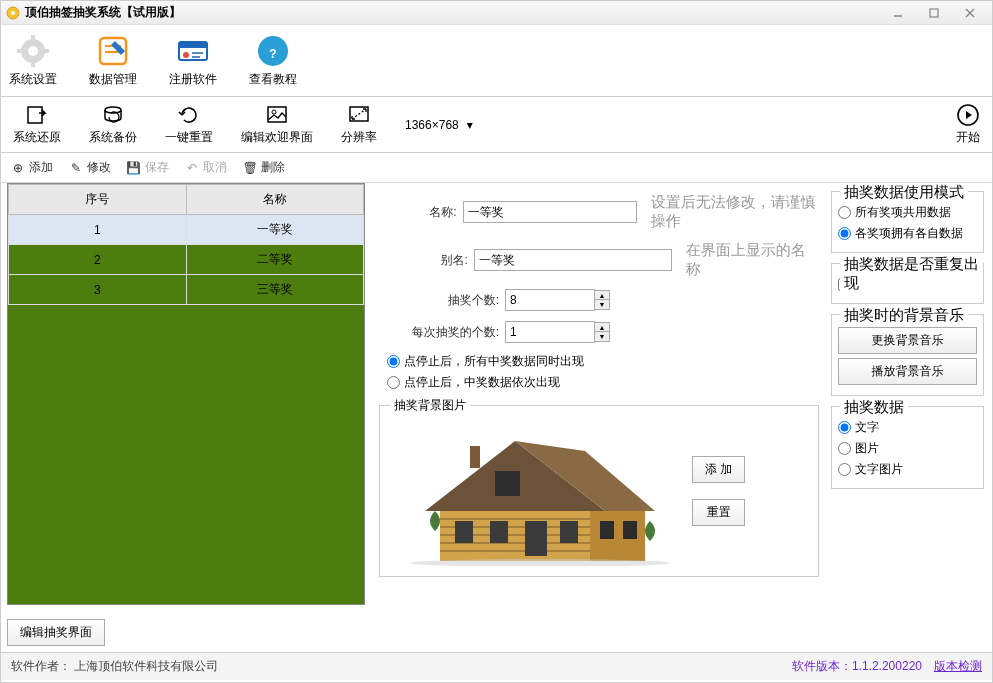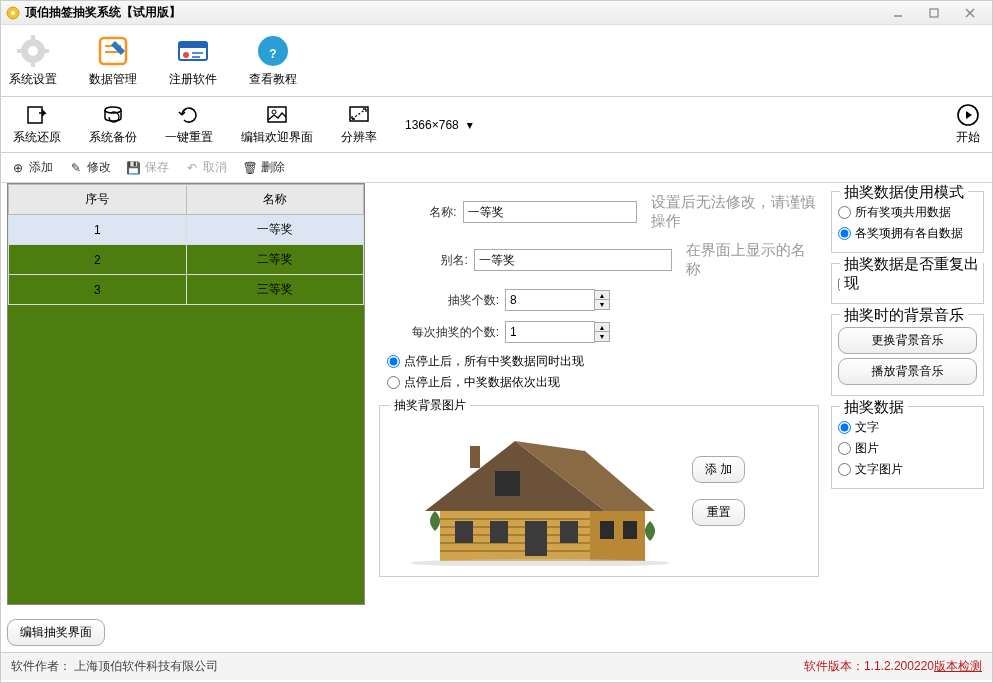--- a/index.html
+++ b/index.html
@@ -42,33 +42,33 @@
 .form-row .hint { color: #999; margin-left: 8px; font-size: 15px; font-family: Liberation Serif, serif; }
 .form-row.spinner input { width: 90px; }
 .radio-row { margin: 4px 0 4px 8px; display: flex; align-items: center; gap: 4px;}
 .check-row { margin: 10px 0 0 8px; display: flex; align-items: flex-start; gap: 4px; color: #aaa; }
 .check-row .hint2 { color: #999; font-size: 11px; margin-left: 12px; width: 180px; }
 
 .group-box { border: 1px solid #ccc; margin-top: 14px; padding: 10px; position: relative; display: flex; gap: 12px; align-items: center; }
 .group-box .legend { position: absolute; top: -9px; left: 10px; background: #fff; padding: 0 4px; }
 .house-img { width: 290px; height: 150px; display: flex; align-items: flex-end; justify-content: center; }
 .img-btns { display: flex; flex-direction: column; gap: 16px; }
-.btn { border: 1px solid #aaa; background: linear-gradient(#fff,#eee); padding: 4px 12px; border-radius: 9px; cursor: pointer; }
+.btn { border: 1px solid #aaa; background: linear-gradient(#fff,#eee); padding: 4px 12px; border-radius: 0; cursor: pointer; }
 
 .bottom-btns { display: flex; gap: 12px; margin-top: 14px; justify-content: flex-start; }
 
 .right-panel { width: 165px; padding: 8px 8px 8px 4px; }
 .rp-group { border: 1px solid #ccc; margin-bottom: 10px; padding: 8px 6px 6px 6px; position: relative; }
 .rp-group .legend { position: absolute; top: -9px; left: 8px; background: #fff; padding: 0 4px; font-size: 15px; }
 .rp-group label { display: flex; align-items: center; gap: 4px; margin: 4px 0; font-size: 12px; }
 .rp-group .btn { display: block; width: 100%; margin: 4px 0; text-align: center; }
 
 .statusbar { height: 28px; border-top: 1px solid #ccc; background: #f4f4f4; display: flex; align-items: center; padding: 0 10px; }
 .statusbar .sb-left { color: #444; }
-.statusbar .sb-right { margin-left: auto; color: #b91c1c; display: flex; }
+.statusbar .sb-right { margin-left: auto; color: #6d28d9; display: flex; gap: 12px; }
 .statusbar .underline { text-decoration: underline; cursor: pointer; }
 
 .spin-wrap { display: flex; align-items: center; }
 .spin-wrap input { width: 90px; height: 20px; border: 1px solid #aaa; padding: 0 4px; }
 .spin-btns { display: flex; flex-direction: column; border: 1px solid #aaa; border-left: none; }
 .spin-btns div { width: 14px; height: 9px; font-size: 7px; display: flex; align-items: center; justify-content: center; background: #eee; cursor: pointer; line-height: 1; }
 .spin-btns div:first-child { border-bottom: 1px solid #aaa; }
 svg { display: block; }
 </style>
 </head>

